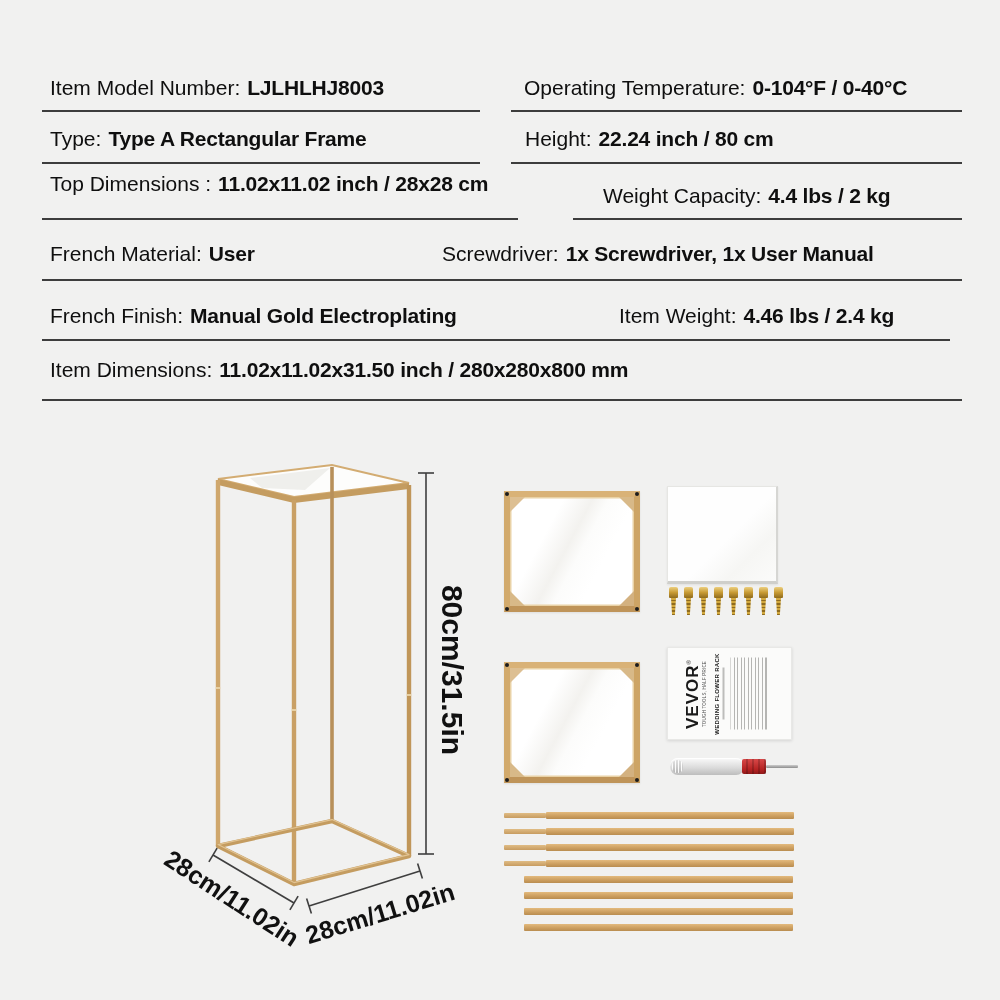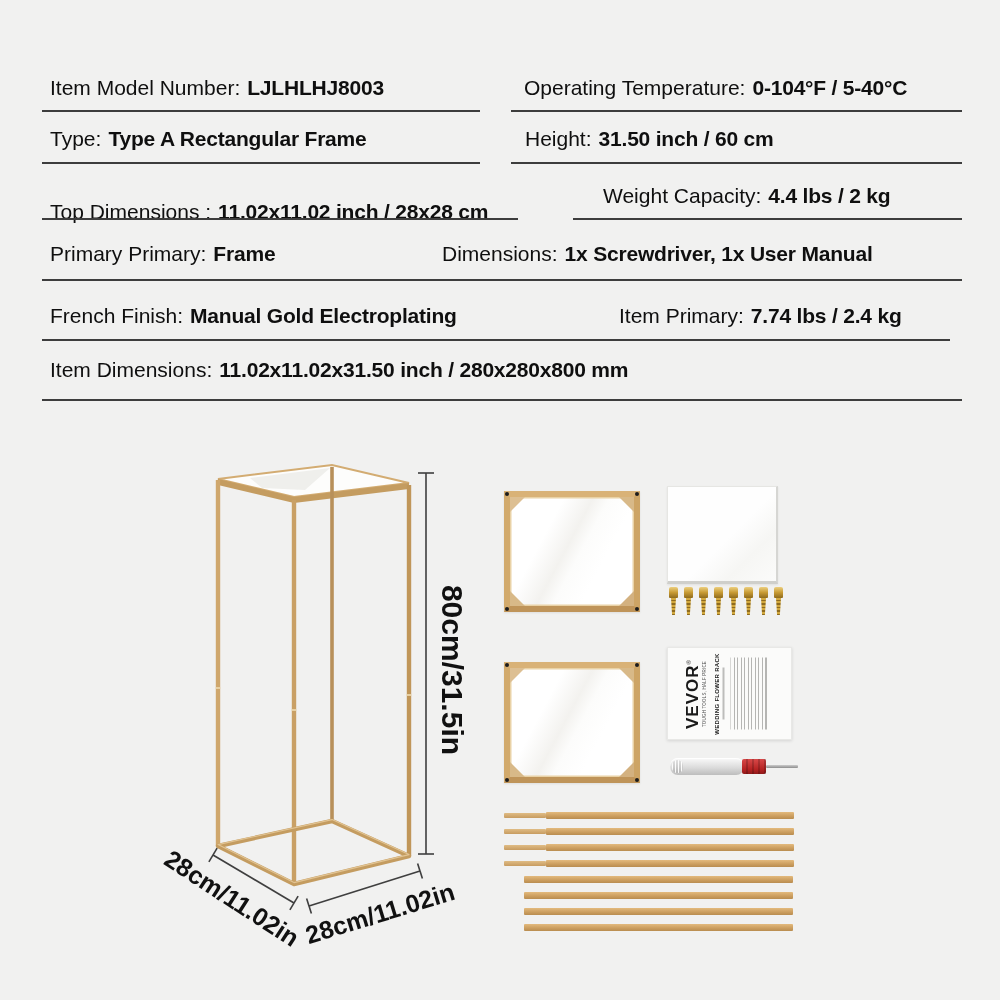--- a/index.html
+++ b/index.html
@@ -75,45 +75,45 @@
 </head>
 <body>
 
 <div class="canvas">
 
   <section>
     <div class="cell" style="left:50px;top:88px">
       <span class="lbl">Item Model Number:</span><span class="val">LJLHLHJ8003</span>
     </div>
     <div class="cell" style="left:524px;top:88px">
-      <span class="lbl">Operating Temperature:</span><span class="val">0-104°F / 5-40°C</span>
+      <span class="lbl">Operating Temperature:</span><span class="val">0-104°F / 0-40°C</span>
     </div>
     <div class="cell" style="left:50px;top:139px">
       <span class="lbl">Type:</span><span class="val">Type A Rectangular Frame</span>
     </div>
     <div class="cell" style="left:525px;top:139px">
-      <span class="lbl">Height:</span><span class="val">31.50 inch / 60 cm</span>
-    </div>
-    <div class="cell" style="left:50px;top:212px">
+      <span class="lbl">Height:</span><span class="val">22.24 inch / 80 cm</span>
+    </div>
+    <div class="cell" style="left:50px;top:184px">
       <span class="lbl">Top Dimensions :</span><span class="val">11.02x11.02 inch / 28x28 cm</span>
     </div>
     <div class="cell" style="left:603px;top:196px">
       <span class="lbl">Weight Capacity:</span><span class="val">4.4 lbs / 2 kg</span>
     </div>
     <div class="cell" style="left:50px;top:254px">
-      <span class="lbl">Primary Primary:</span><span class="val">Frame</span>
+      <span class="lbl">French Material:</span><span class="val">User</span>
     </div>
     <div class="cell" style="left:442px;top:254px">
-      <span class="lbl">Dimensions:</span><span class="val">1x Screwdriver, 1x User Manual</span>
+      <span class="lbl">Screwdriver:</span><span class="val">1x Screwdriver, 1x User Manual</span>
     </div>
     <div class="cell" style="left:50px;top:316px">
       <span class="lbl">French Finish:</span><span class="val">Manual Gold Electroplating</span>
     </div>
     <div class="cell" style="left:619px;top:316px">
-      <span class="lbl">Item Primary:</span><span class="val">7.74 lbs / 2.4 kg</span>
+      <span class="lbl">Item Weight:</span><span class="val">4.46 lbs / 2.4 kg</span>
     </div>
     <div class="cell" style="left:50px;top:370px">
       <span class="lbl">Item Dimensions:</span><span class="val">11.02x11.02x31.50 inch / 280x280x800 mm</span>
     </div>
 
     <div class="hline" style="left:42px;top:110px;width:438px"></div>
     <div class="hline" style="left:511px;top:110px;width:451px"></div>
     <div class="hline" style="left:42px;top:162px;width:438px"></div>
     <div class="hline" style="left:511px;top:162px;width:451px"></div>
     <div class="hline" style="left:42px;top:218px;width:476px"></div>

